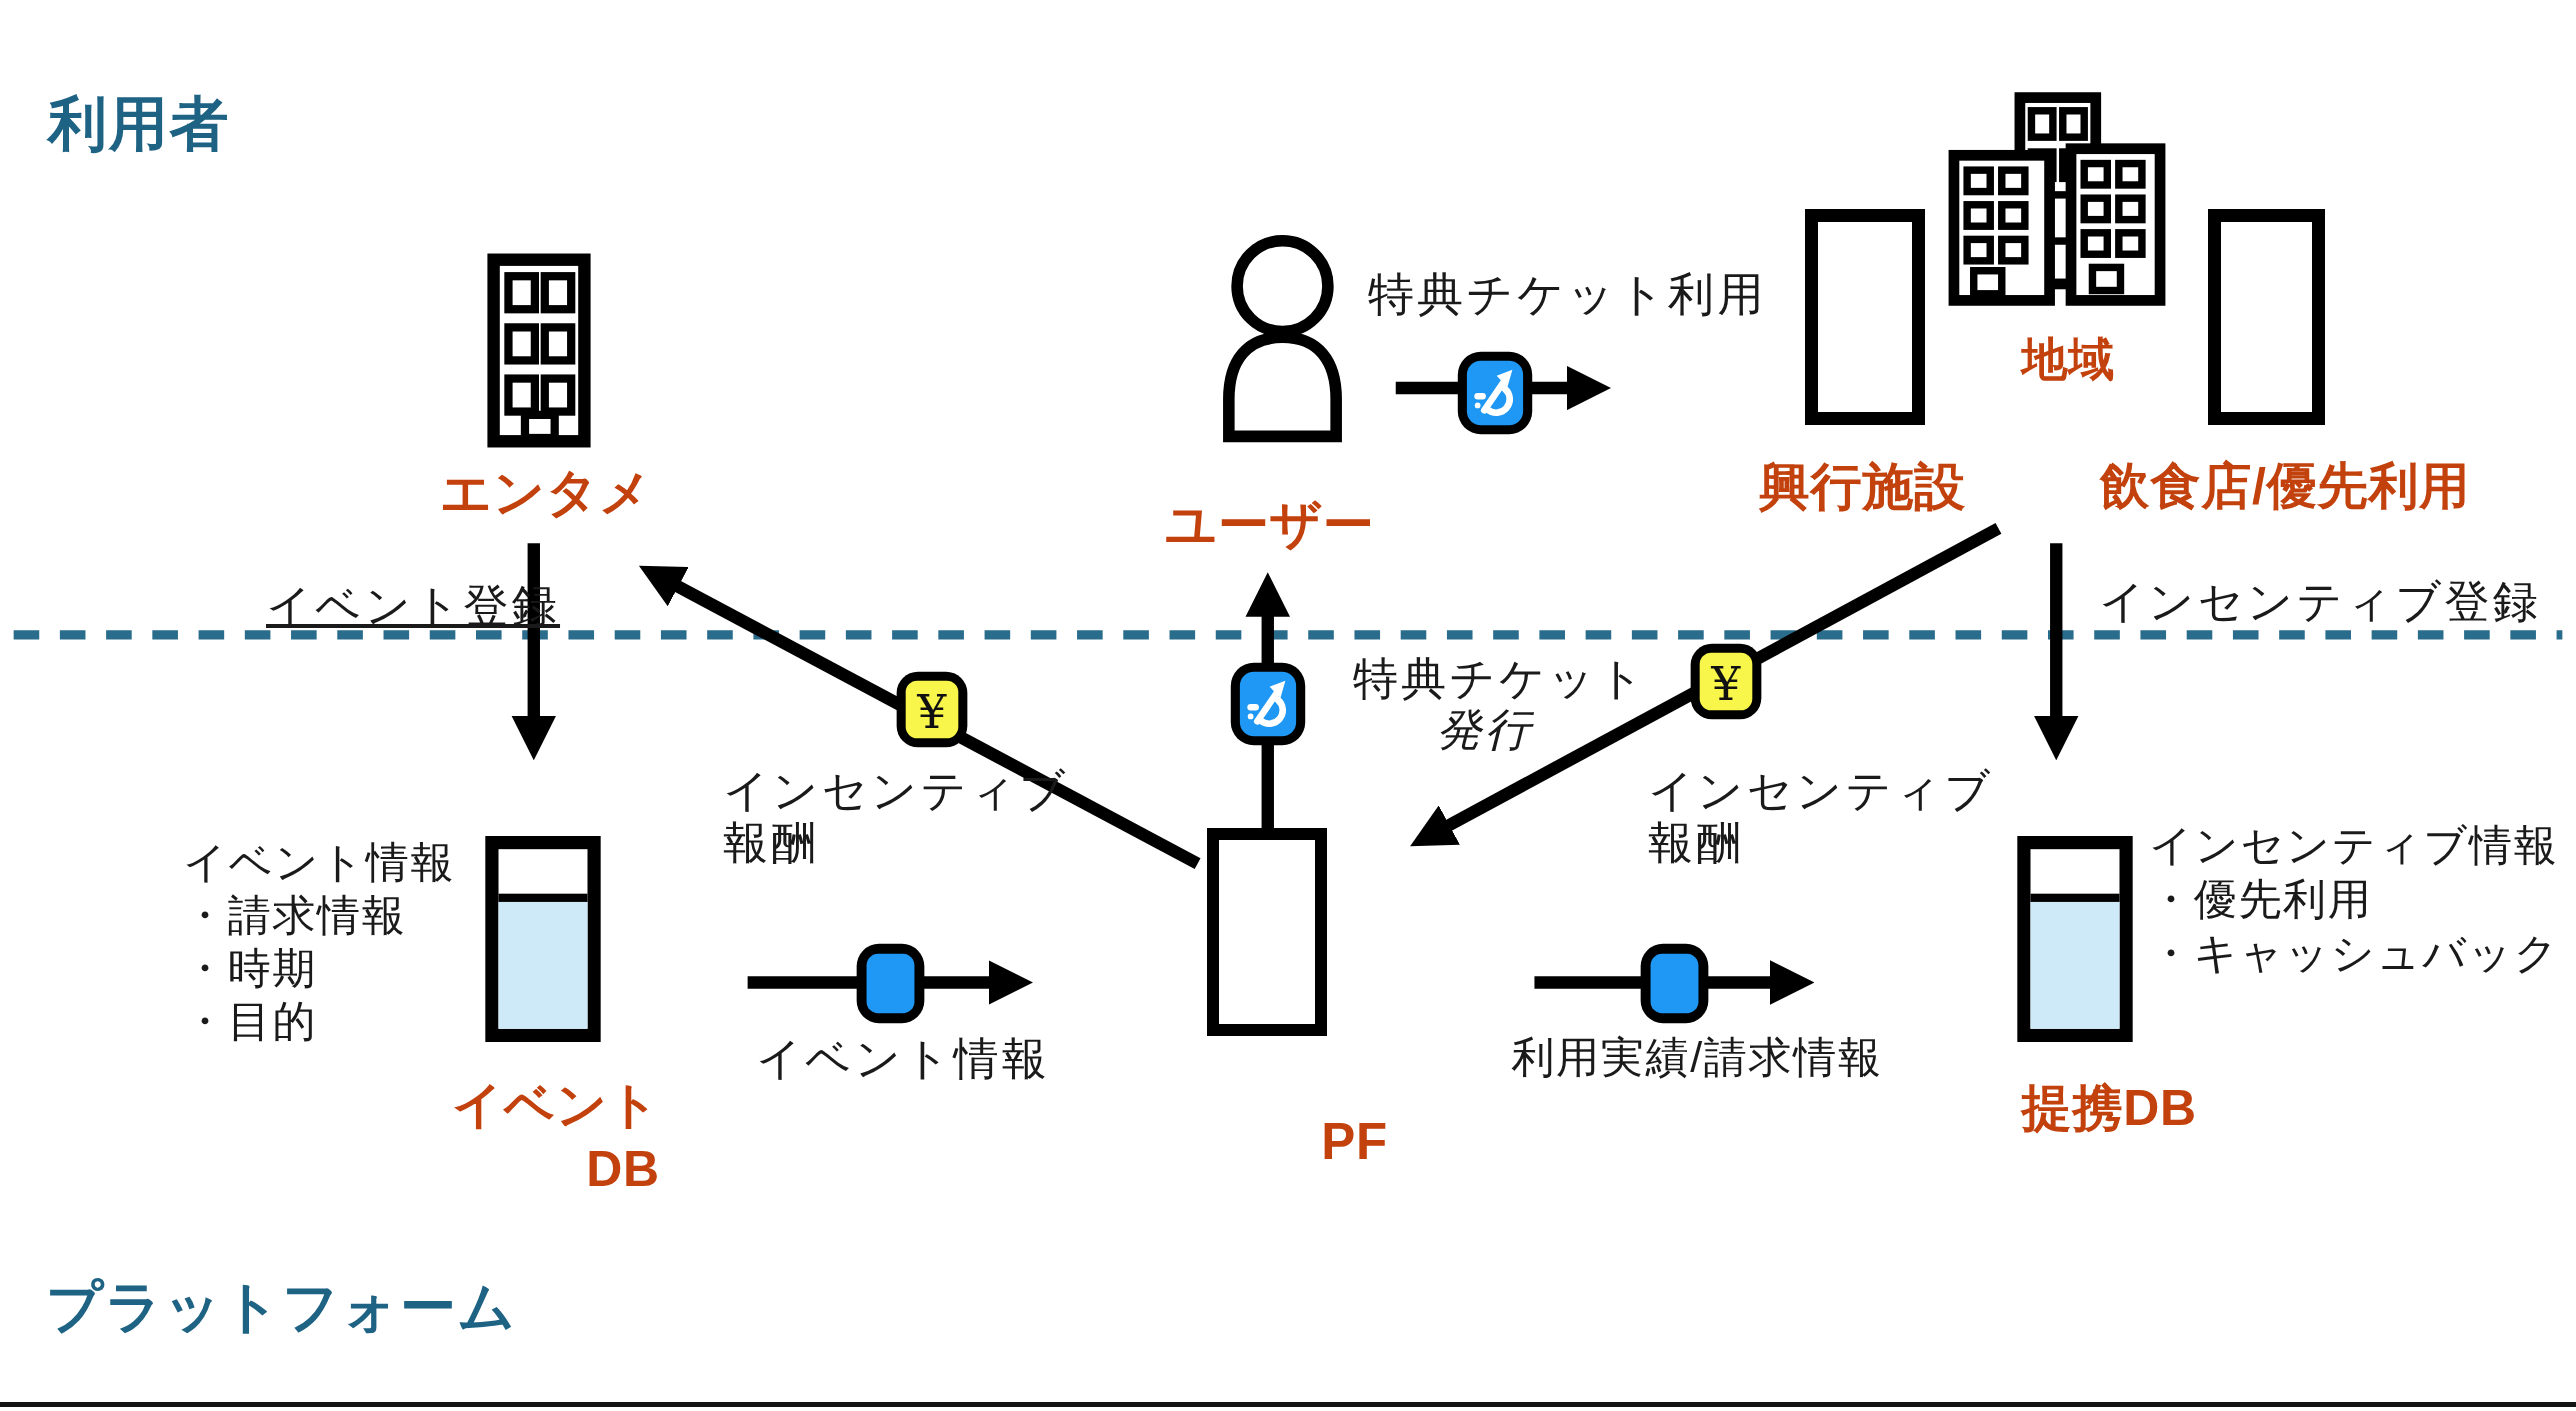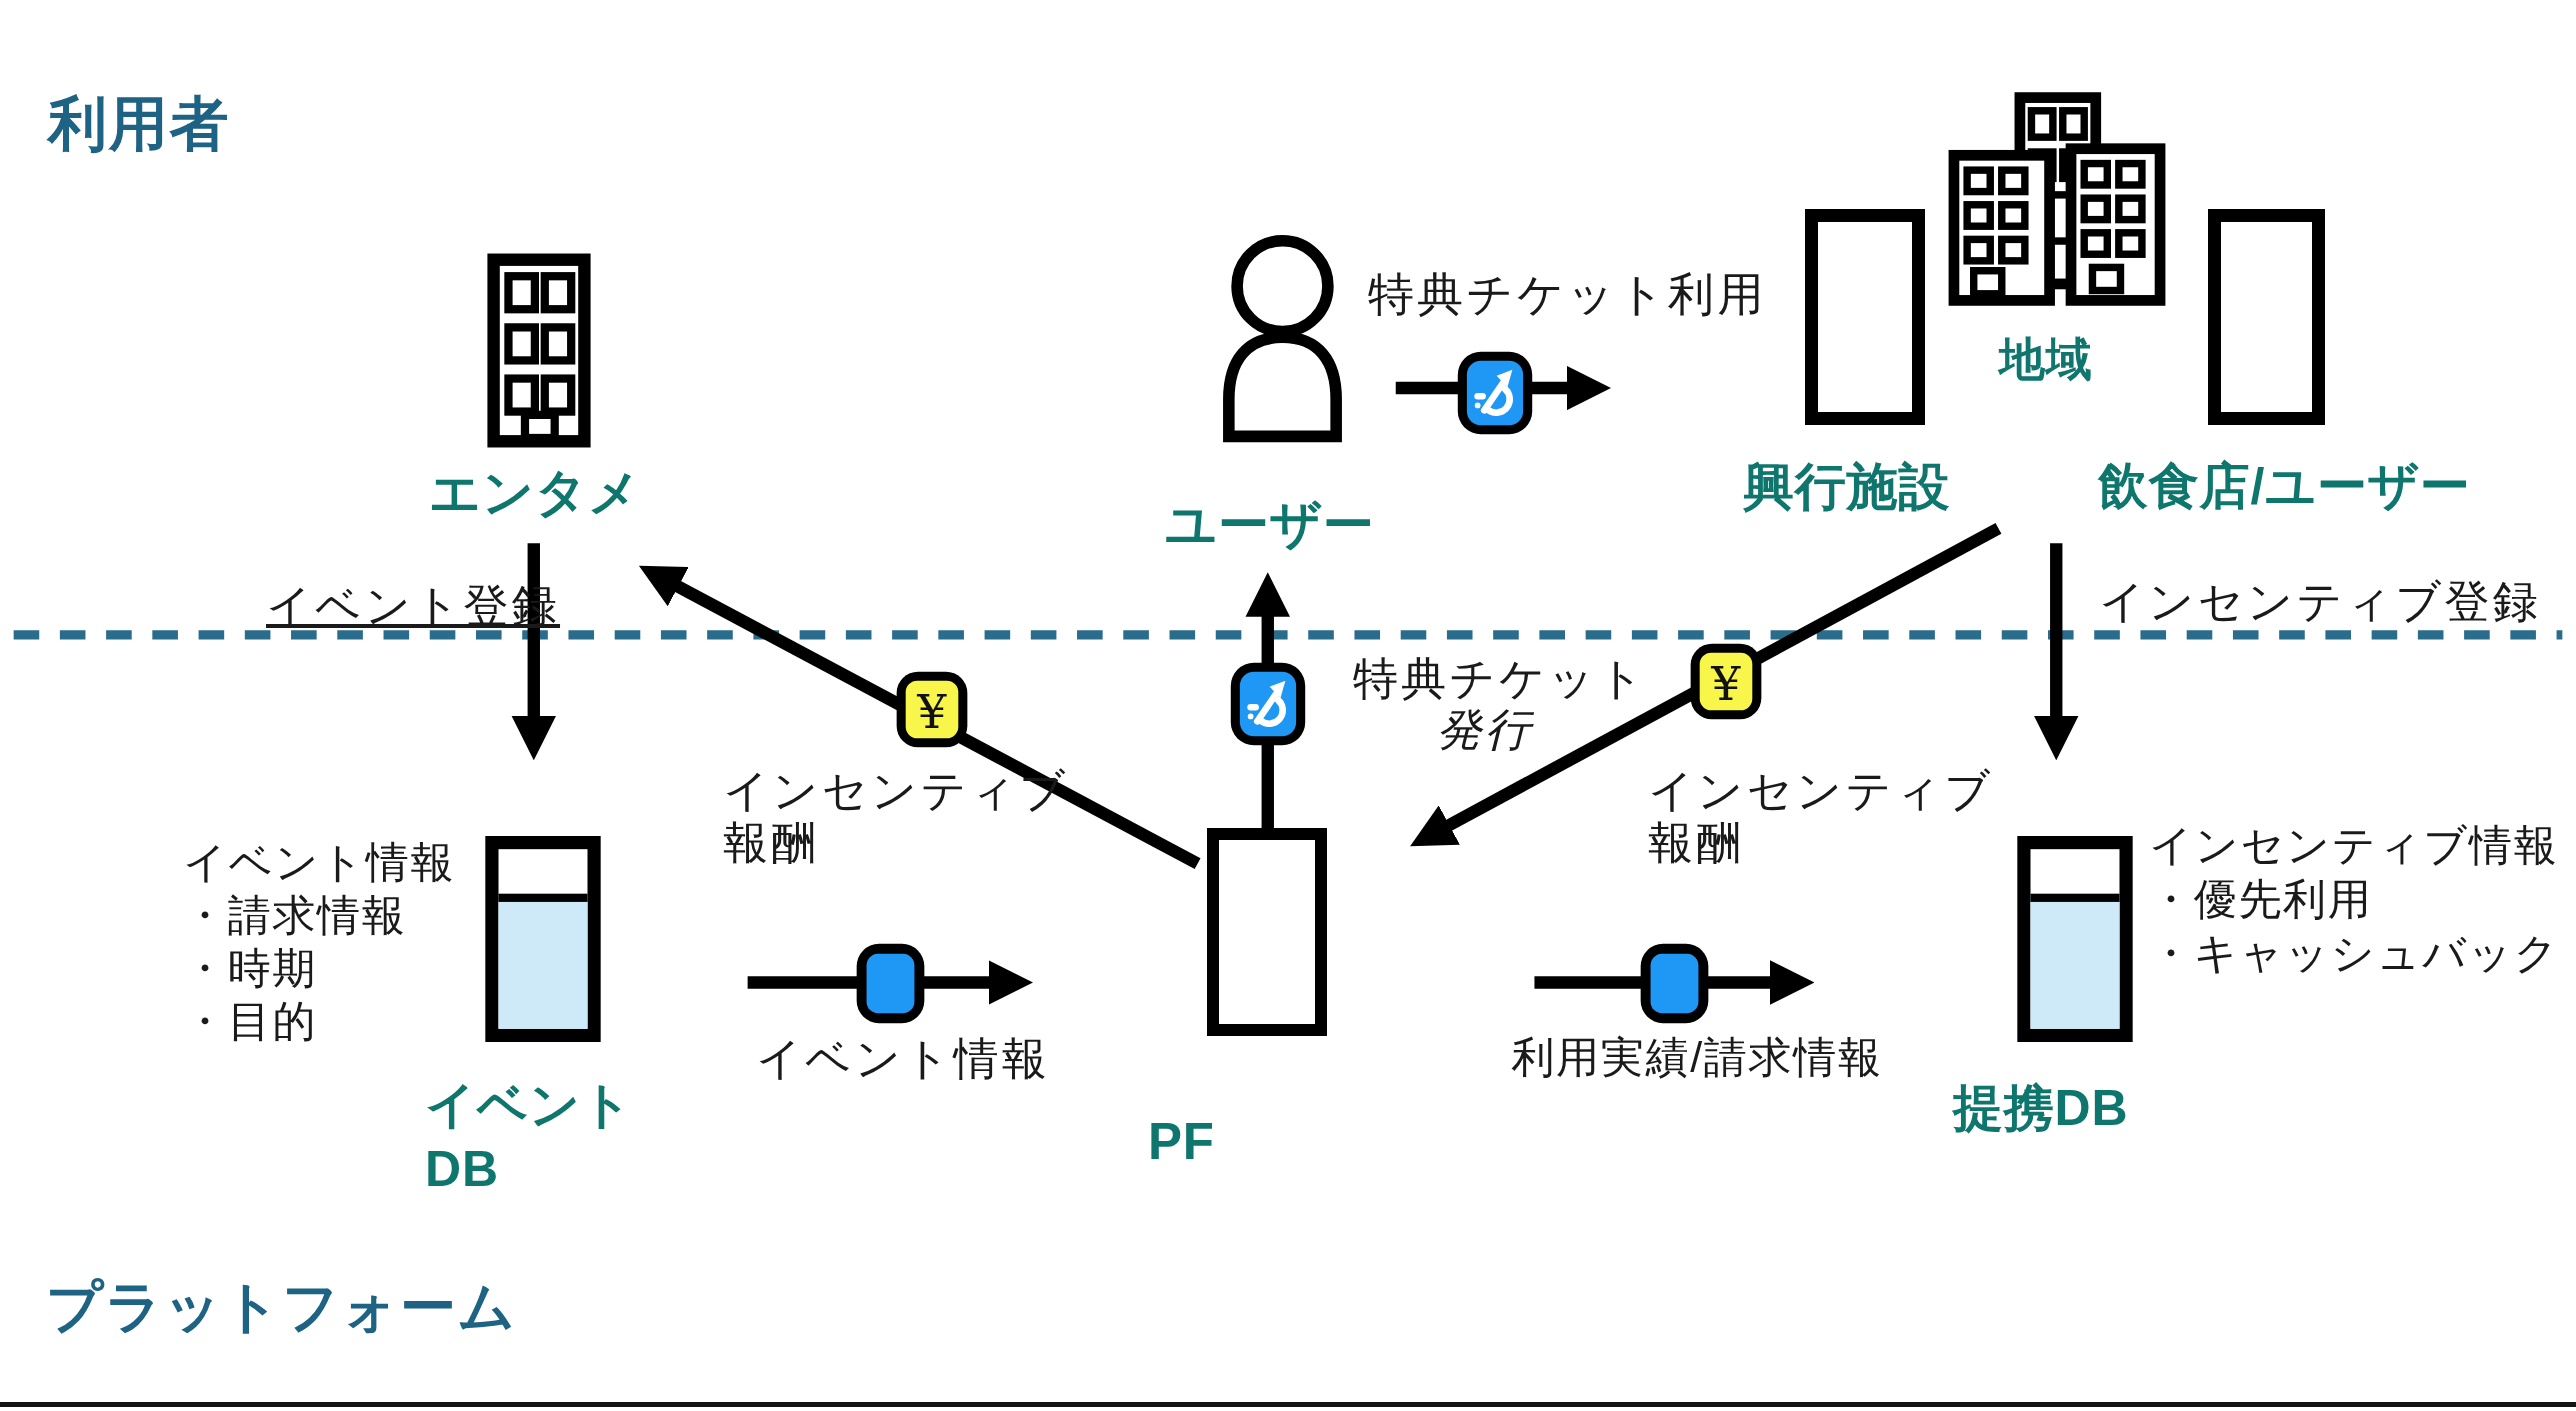--- a/index.html
+++ b/index.html
@@ -2,21 +2,21 @@
 <html style="font-size:13.2px"><head>
 <meta charset="utf-8">
 <style>
   html,body{margin:0;padding:0;background:#fff;}
   #canvas{position:relative;width:2576px;height:1411px;background:#ffffff;overflow:hidden;
           font-family:"Liberation Sans", sans-serif;}
   .overlay{position:absolute;left:0;top:0;width:2576px;height:1411px;}
   .abs{position:absolute;}
   .lbl{position:absolute;white-space:nowrap;color:#111;}
   .zone-title{font-weight:700;color:#1F6384;letter-spacing:1.7px;}
-  .entity{font-weight:700;color:#0f766e;text-align:left;letter-spacing:0.8px;}
+  .entity{font-weight:700;color:#c2410c;text-align:right;letter-spacing:0.8px;}
   .anno{font-weight:400;color:#1a1a1a;letter-spacing:3.3px;text-align:right;}
   .info{font-weight:400;color:#1a1a1a;letter-spacing:1.7px;line-height:53px;font-size:43px;}
   .bottom-rule{position:absolute;left:0;right:0;top:1402px;height:5px;background:#141414;}
   .frame-rect{position:absolute;background:#fff;border:13.2px solid #000;}
 </style>
 </head>
 <body>
 
 <div id="canvas">
 
@@ -92,21 +92,21 @@
       <rect x="166" y="130" width="28" height="26"></rect>
         <rect x="208" y="130" width="28" height="26"></rect>
       <rect x="166" y="172" width="28" height="26"></rect>
         <rect x="208" y="172" width="28" height="26"></rect>
       <rect x="176" y="214" width="34" height="28"></rect>
     </g>
   </svg>
   <div class="lbl entity" style="left:1999px;top:329px;width:116px;font-size:46px;">地域</div>
 
   <div class="frame-rect" style="left:2208px;top:209px;width:91px;height:190px;"></div>
-  <div class="lbl entity" style="left:2098px;top:453px;width:372px;font-size:50px;">飲食店/ユーザー</div>
+  <div class="lbl entity" style="left:2098px;top:453px;width:372px;font-size:50px;">飲食店/優先利用</div>
 
   <div class="lbl anno" style="left:266px;top:576px;font-size:45px;text-decoration:underline;">イベント登録</div>
   <div class="lbl anno" style="left:2099px;top:572px;font-size:45px;">インセンティブ登録</div>
 
   <div class="lbl anno" style="left:1353px;top:649px;font-size:45px;">特典チケット</div>
   <div class="lbl anno" style="left:1353px;top:700px;width:264px;text-align:center;font-size:45px;font-style:italic;">発行</div>
 
   <div class="lbl anno" style="left:723px;top:761px;font-size:45px;">インセンティブ</div>
   <div class="lbl anno" style="left:723px;top:813px;font-size:45px;">報酬</div>
   <div class="lbl anno" style="left:1648px;top:761px;font-size:45px;">インセンティブ</div>

